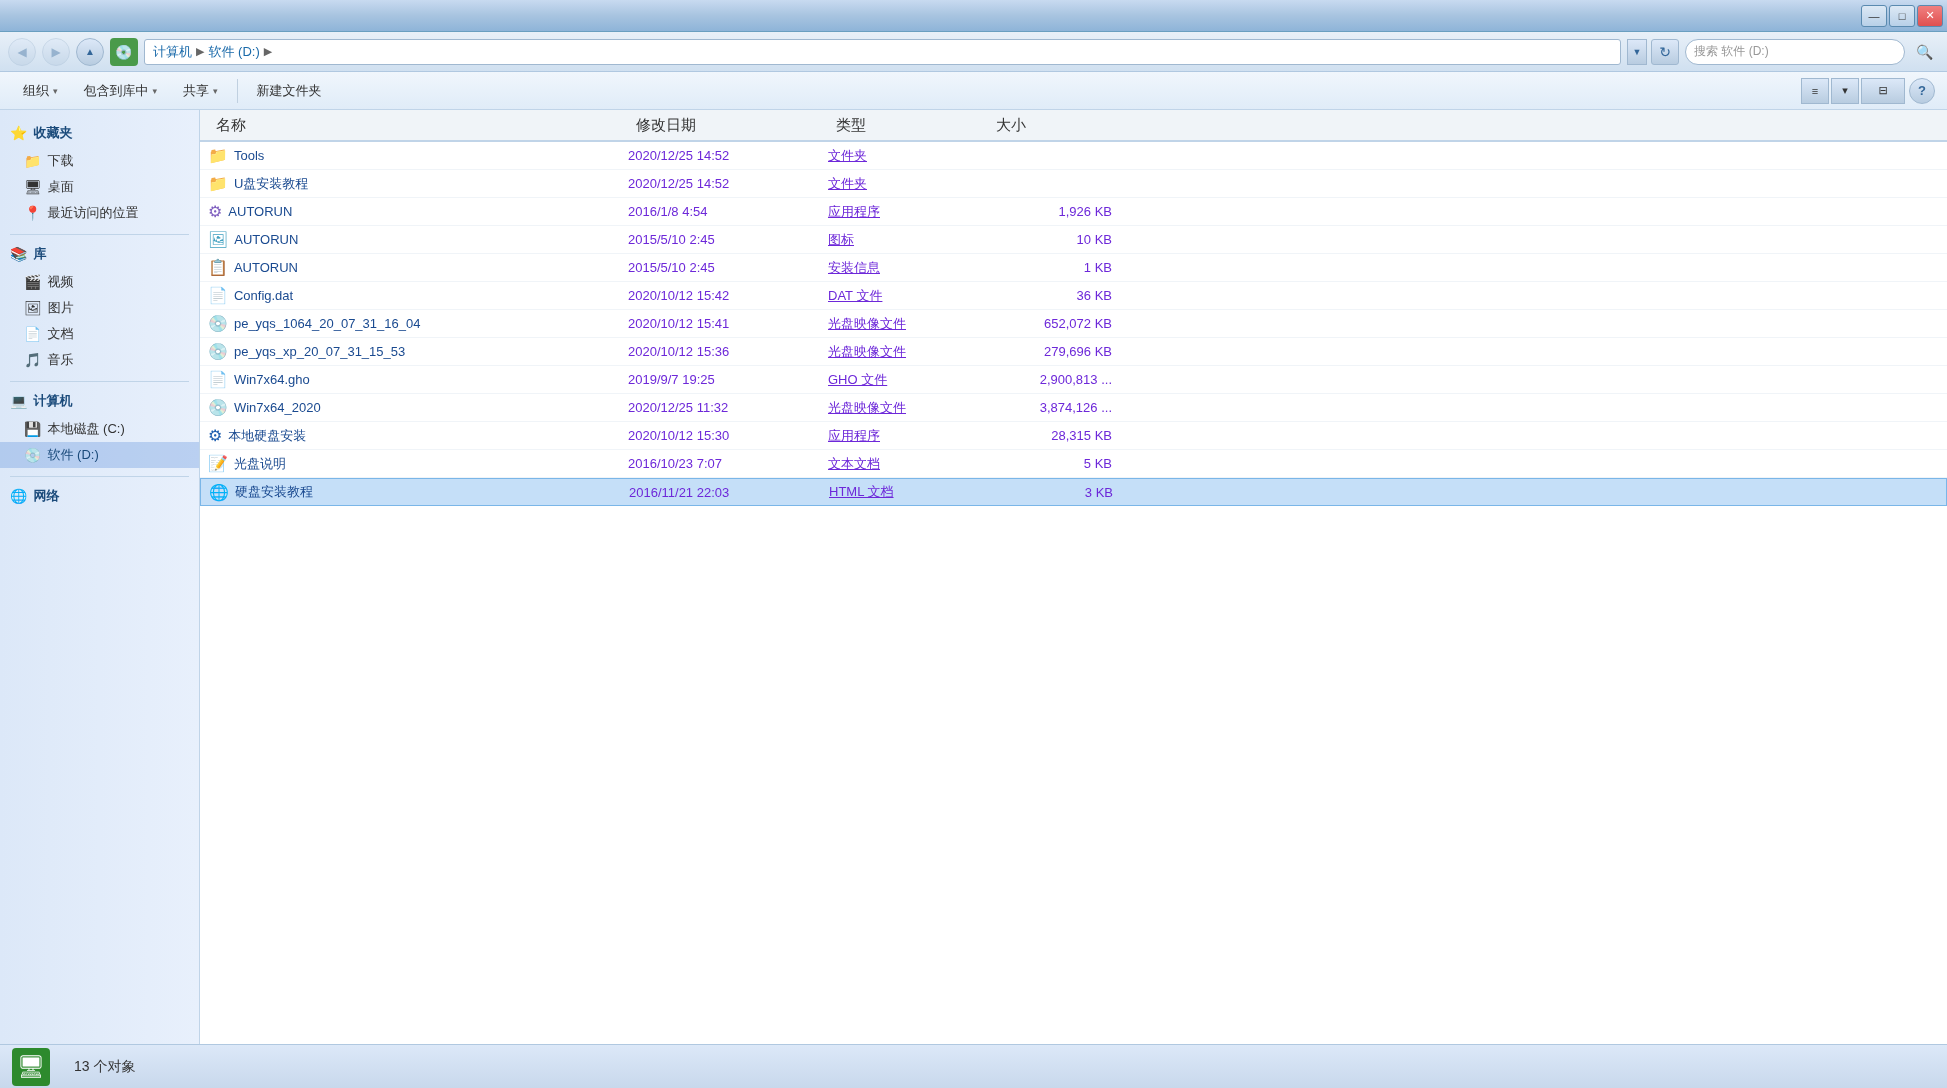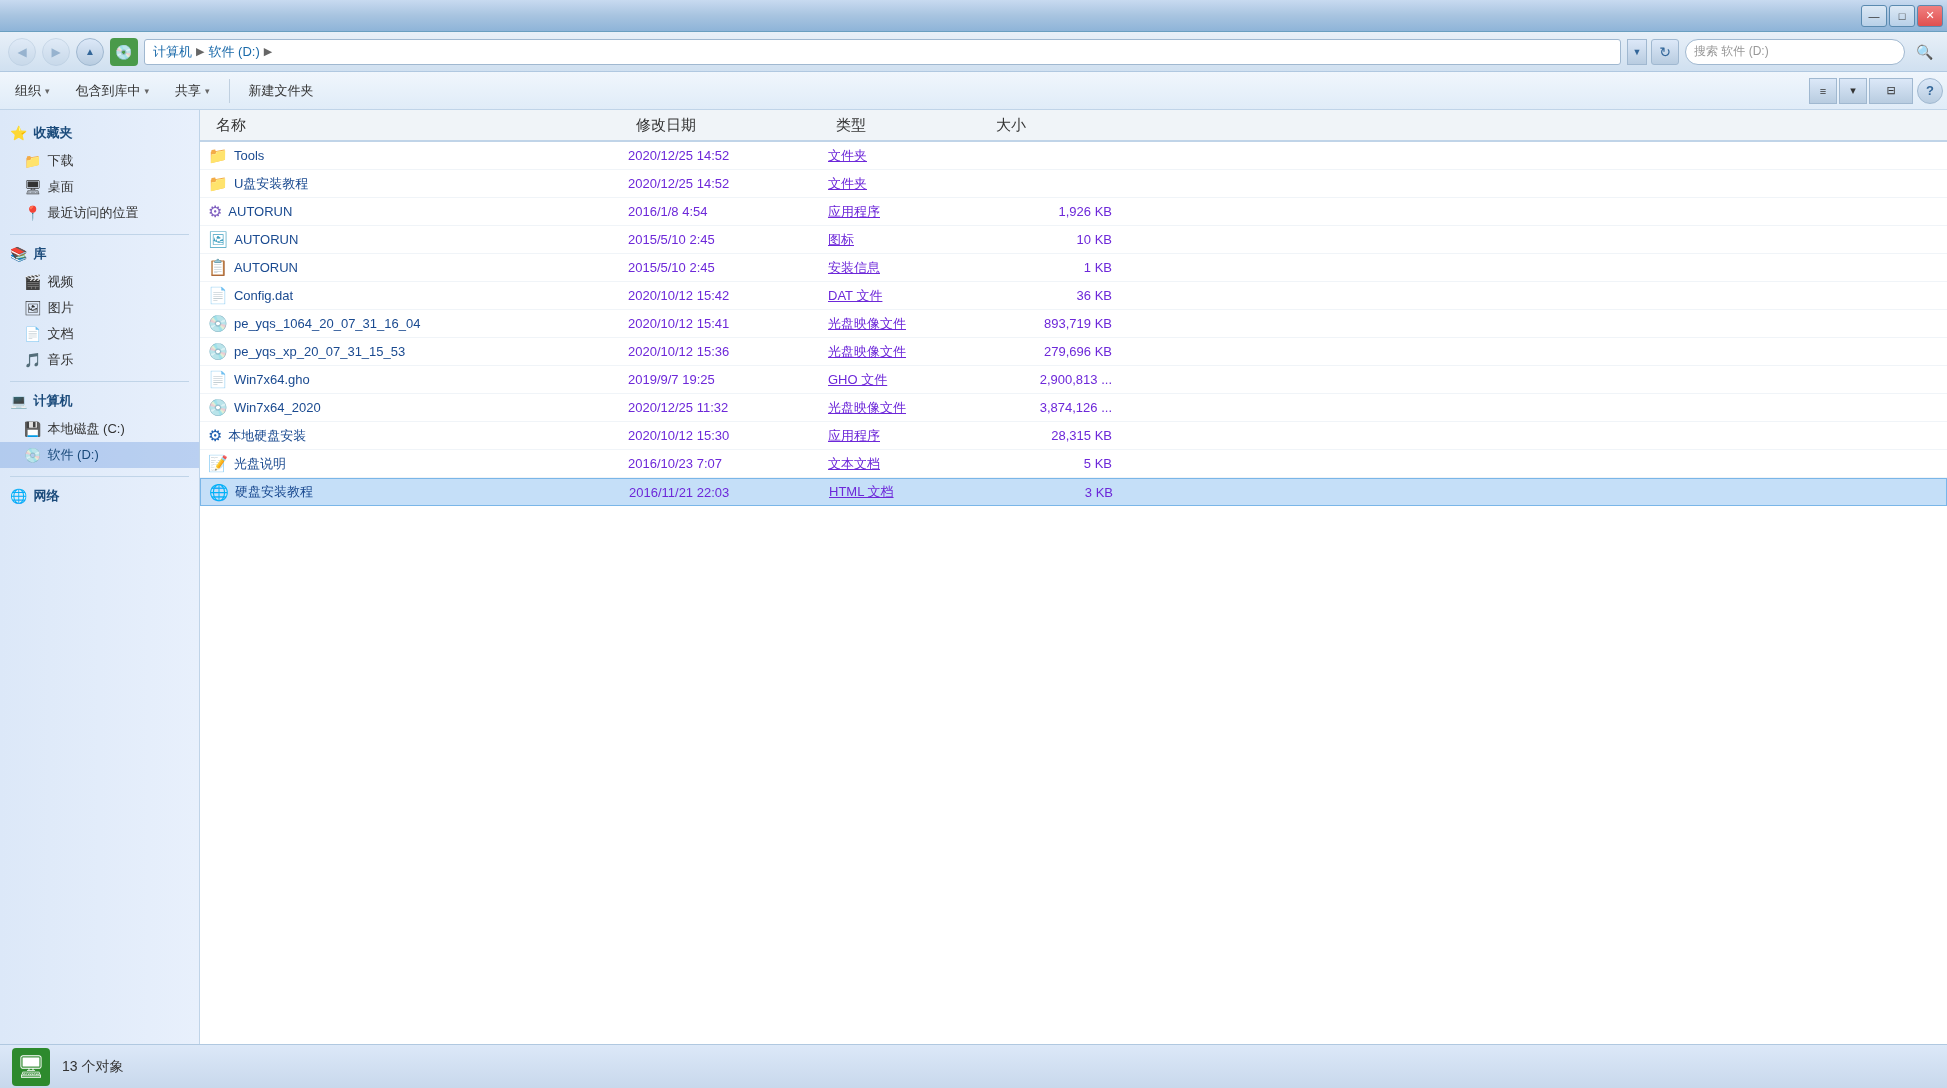--- a/index.html
+++ b/index.html
@@ -136,21 +136,21 @@
       font-size: 14px;
       color: #336699;
     }
 
     
     .toolbar {
       height: 38px;
       background: linear-gradient(to bottom, #f0f6fc, #e0ecf8);
       display: flex;
       align-items: center;
-      padding: 0 4px;
+      padding: 0 12px;
       gap: 4px;
       border-bottom: 1px solid #c0d4e8;
     }
     .toolbar-btn {
       height: 28px;
       padding: 0 10px;
       border: 1px solid transparent;
       border-radius: 3px;
       background: transparent;
       cursor: pointer;
@@ -342,20 +342,21 @@
       display: flex;
       align-items: center;
       justify-content: center;
       font-size: 22px;
       color: #fff;
       flex-shrink: 0;
     }
     .status-text {
       font-size: 14px;
       color: #333;
+      margin-left: 12px;
     }
 
     
     ::-webkit-scrollbar { width: 14px; }
     ::-webkit-scrollbar-track { background: #e8f0f8; }
     ::-webkit-scrollbar-thumb { background: #b0c8e0; border: 2px solid #e8f0f8; border-radius: 7px; }
   </style>
 </head>
 <body>
 
@@ -553,21 +554,21 @@
     <div class="file-cell type">DAT 文件</div>
     <div class="file-cell size">36 KB</div>
   </div>
         <div class="file-row">
     <div class="file-cell-name">
       <span class="file-icon" style="color:#4080a0">💿</span>
       <span>pe_yqs_1064_20_07_31_16_04</span>
     </div>
     <div class="file-cell date">2020/10/12 15:41</div>
     <div class="file-cell type">光盘映像文件</div>
-    <div class="file-cell size">893,719 KB</div>
+    <div class="file-cell size">652,072 KB</div>
   </div>
         <div class="file-row">
     <div class="file-cell-name">
       <span class="file-icon" style="color:#4080a0">💿</span>
       <span>pe_yqs_xp_20_07_31_15_53</span>
     </div>
     <div class="file-cell date">2020/10/12 15:36</div>
     <div class="file-cell type">光盘映像文件</div>
     <div class="file-cell size">279,696 KB</div>
   </div>

